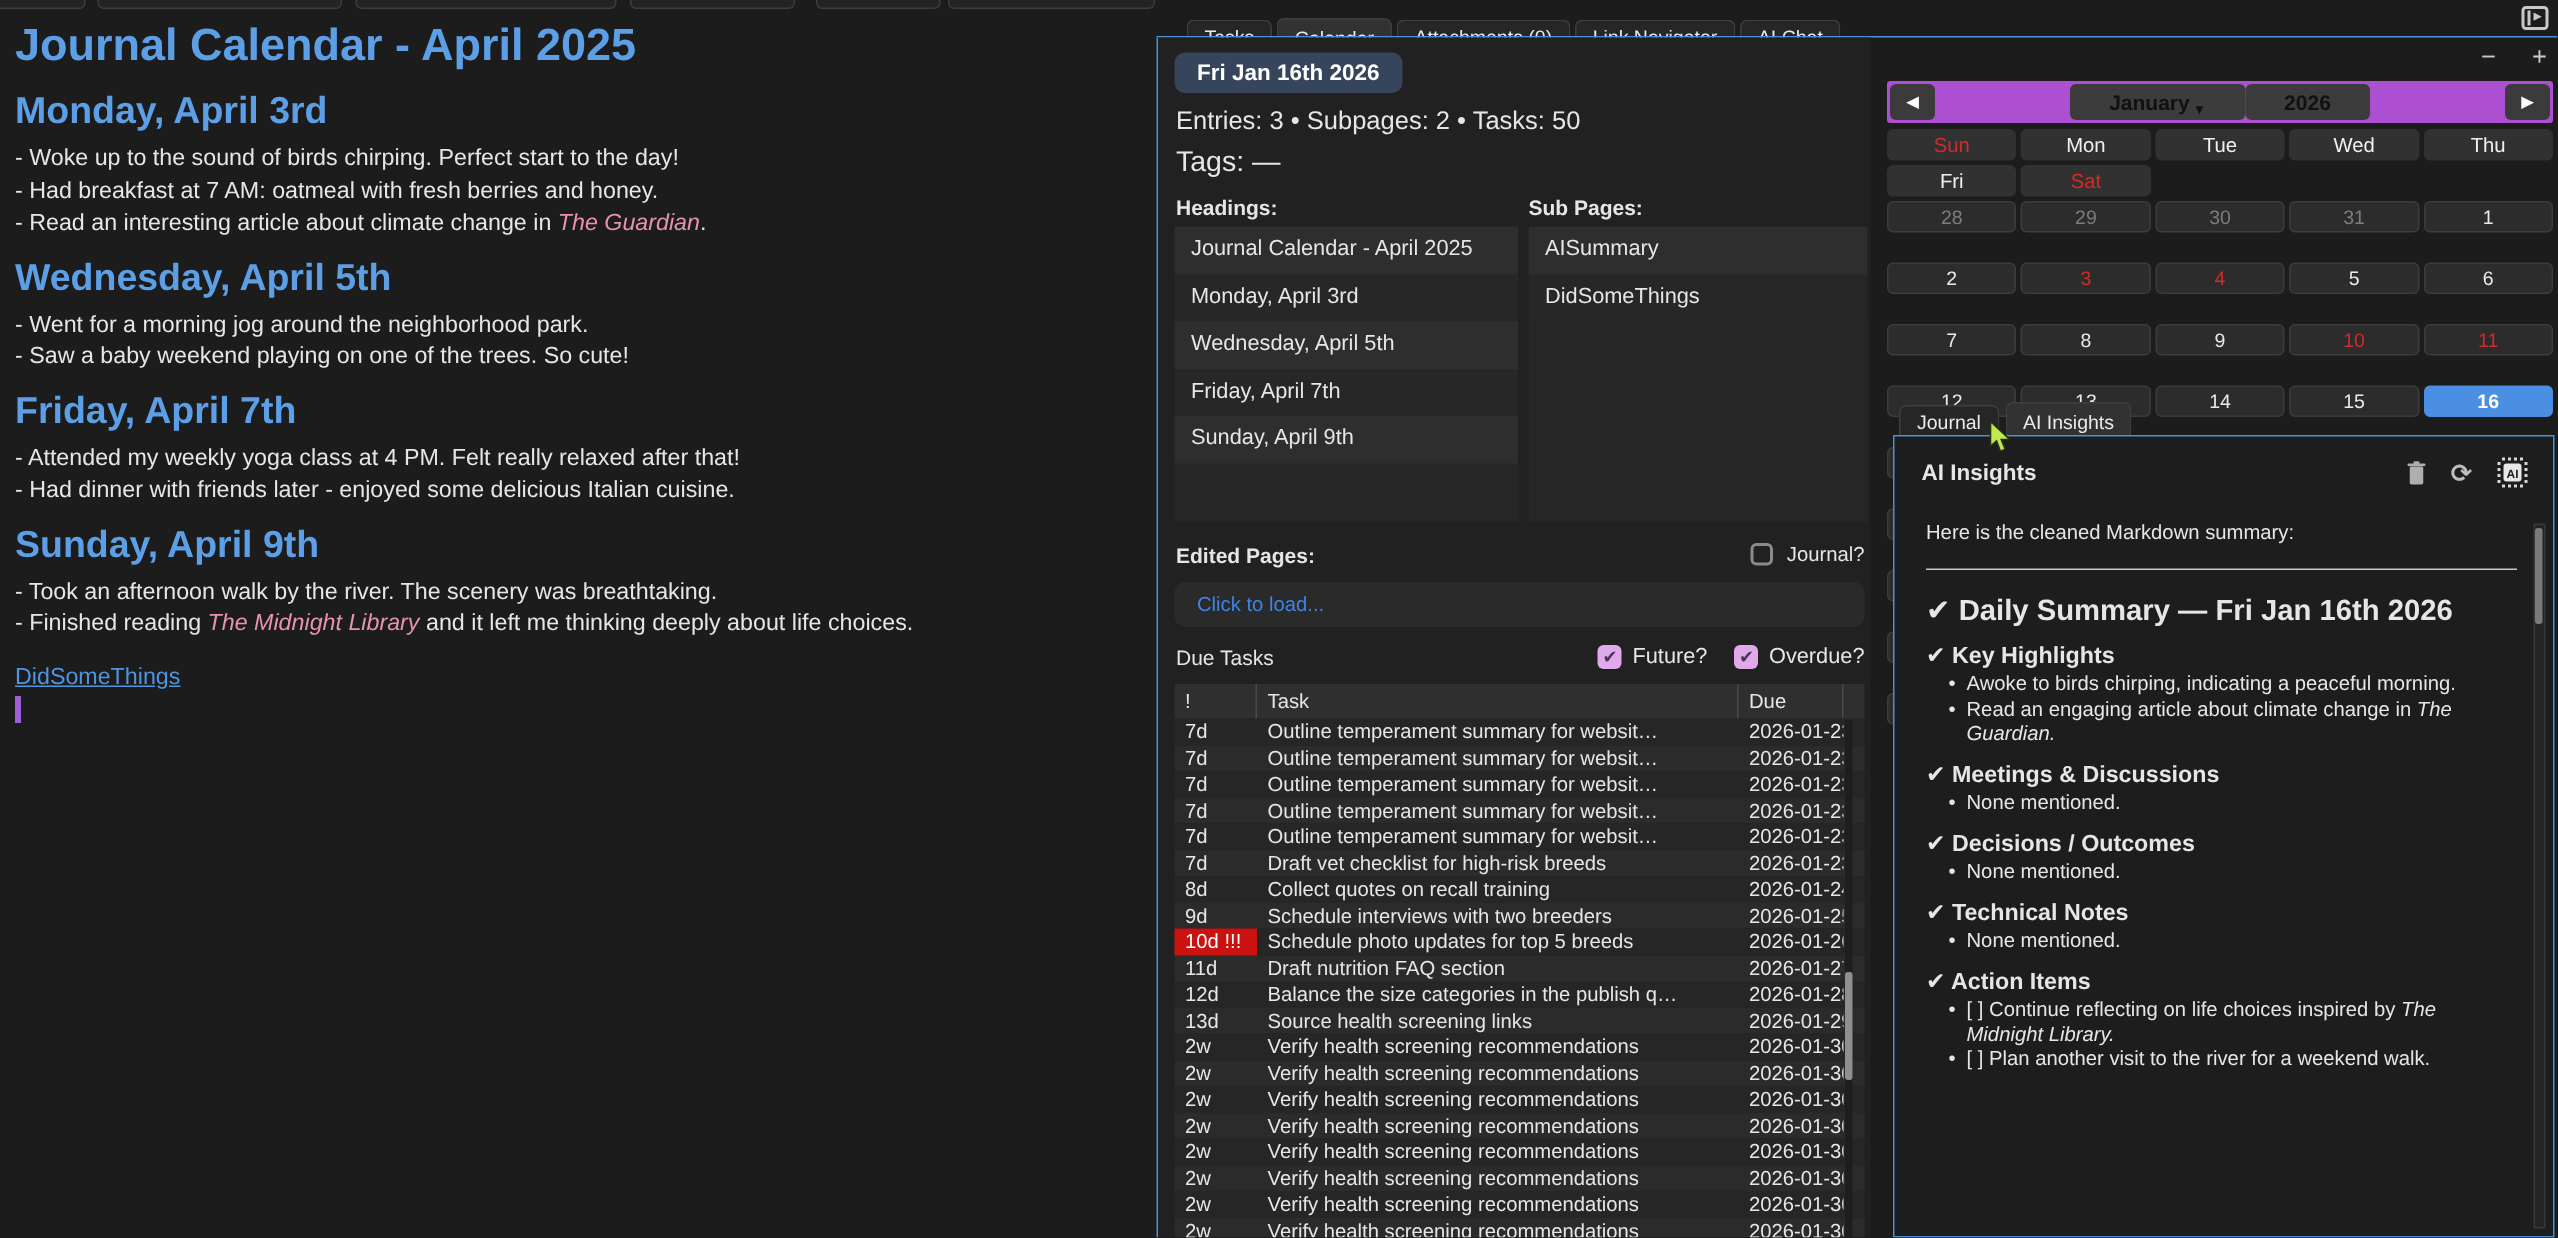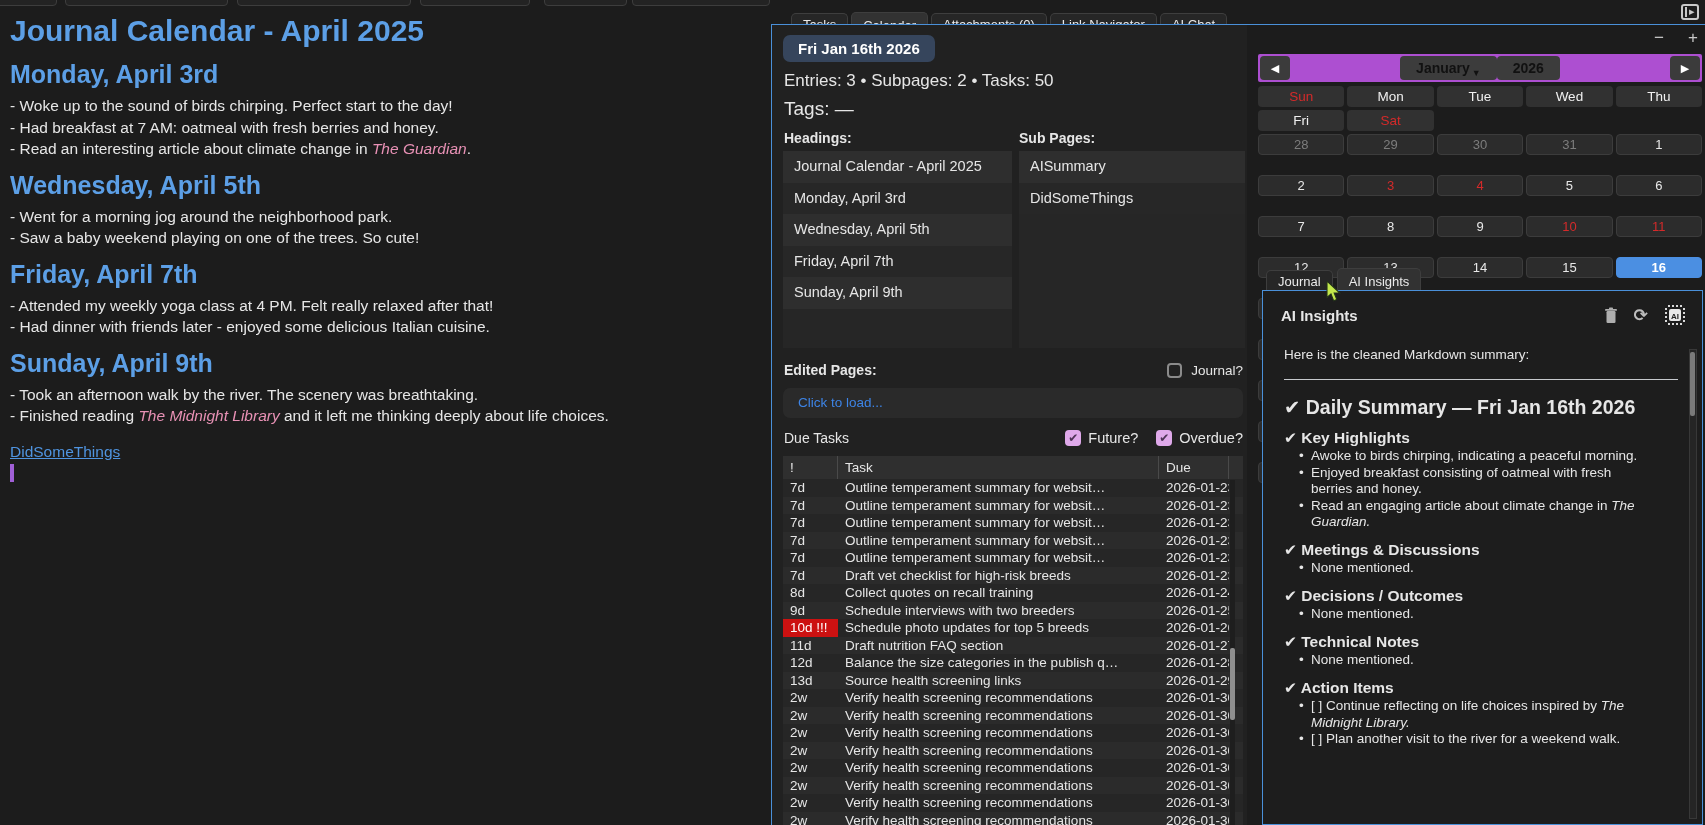--- a/index.html
+++ b/index.html
@@ -50,21 +50,21 @@
   .stats{margin:9px 0 0 12px;font-size:17px;}
   .tags{margin:7px 0 0 12px;font-size:19px;}
   .labels{display:flex;margin:10px 0 5px 12px;font-weight:bold;font-size:14px;}
   .labels .l1{width:235px;}
   .lists{display:flex;margin-left:11px;gap:7px;}
   .listbox{height:197px;background:#262626;overflow:hidden;}
   .listbox.hb{width:229px;} .listbox.sb{width:226px;}
   .lrow{height:31.5px;line-height:31.5px;padding-left:11px;font-size:14.5px;
         white-space:nowrap;overflow:hidden;cursor:default;}
   .lrow.even{background:#2e2e2e;} .lrow.odd{background:#272727;}
-  .edited-row{display:flex;justify-content:space-between;align-items:flex-end;margin:14px 4px 0 12px;}
+  .edited-row{display:flex;justify-content:space-between;align-items:flex-start;margin:14px 4px 0 12px;}
   .edited-label{font-weight:bold;font-size:14px;}
   .jcheck{display:flex;align-items:center;gap:9px;font-size:13.5px;}
   .cb-empty{width:15px;height:15px;border:2px solid #8b8b8b;border-radius:4px;}
   .loadbox{margin:10px 4px 0 11px;height:30px;background:#2a2a2a;border-radius:7px;
            line-height:30px;padding-left:15px;font-size:13.5px;color:#3d84e6;}
   .due-row{display:flex;align-items:center;margin:12px 4px 0 12px;font-size:14.5px;}
   .due-label{flex:1;font-size:14px;}
   .chk{display:flex;align-items:center;gap:7px;margin-left:18px;}
   .cb-pink{width:16px;height:16px;background:var(--checkbox-pink);border-radius:4px;
            color:#4d3356;font-size:12px;line-height:16px;text-align:center;font-weight:bold;}
@@ -87,21 +87,21 @@
   
   .zoombtn{position:absolute;top:28px;width:22px;height:20px;color:#c9c9c9;
            font-size:17px;text-align:center;line-height:20px;}
   .zo{left:1648px;} .zi{left:1682px;}
   .mcal{position:absolute;left:1258px;top:54px;width:444px;}
   .mhead{height:28px;background:var(--calendar-header-purple);border-radius:2px;
          display:flex;align-items:center;}
   .navbtn{width:30px;height:24px;background:#3b3b3b;border-radius:4px;margin:0 2px;
           color:#fff;text-align:center;line-height:24px;font-size:11px;flex:none;}
   .mhead .sp{flex:1;}
-  .mbtn{background:#3c3c3c;border-radius:4px;height:24px;padding:0 16px;font-weight:bold;
+  .mbtn{background:#3c3c3c;border-radius:4px;height:24px;padding:0 26px;font-weight:bold;
         font-size:14px;line-height:24px;color:#111;white-space:nowrap;}
   .mbtn .caret{font-size:9px;vertical-align:-3px;margin-left:2px;}
   .daynames,.daygrid{display:grid;grid-template-columns:repeat(5,1fr);gap:3px;margin-top:4px;}
   .daygrid{gap:20px 3px;margin-top:3px;}
   .dayname{height:21px;line-height:21px;text-align:center;background:#313131;
            border-radius:4px;font-size:13.5px;color:#f0f0f0;}
   .dayname.wkend{color:var(--weekend-red);}
   .day{height:21px;line-height:19px;text-align:center;background:#2c2c2c;
        border:1px solid #3c3c3c;border-radius:4px;font-size:13px;color:#e8e8e8;}
   .day.muted{color:#7d7d7d;}
@@ -448,21 +448,20 @@
     </span>
   </div>
   <div class="ai-body">
     <div>Here is the cleaned Markdown summary:</div>
     <div class="ai-hr"></div>
     <div class="ai-h1">✔ Daily Summary — Fri Jan 16th 2026</div>
     <div id="ai-sections">
         <div class="ai-h2">✔ Key Highlights</div>
         <ul class="ai-ul">
           <li><span>Awoke to birds chirping, indicating a peaceful morning.</span></li>
-          <li><span>Enjoyed breakfast consisting of oatmeal with fresh berries and honey.</span></li>
           <li><span>Read an engaging article about climate change in </span><em>The Guardian.</em></li>
         </ul>
         <div class="ai-h2">✔ Meetings &amp; Discussions</div>
         <ul class="ai-ul">
           <li><span>None mentioned.</span></li>
         </ul>
         <div class="ai-h2">✔ Decisions / Outcomes</div>
         <ul class="ai-ul">
           <li><span>None mentioned.</span></li>
         </ul>

